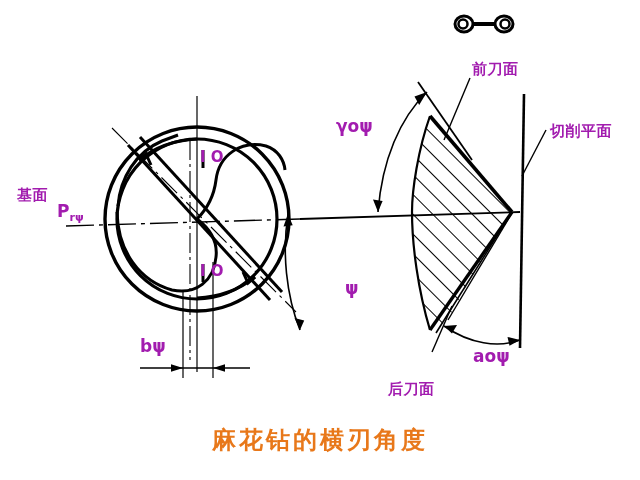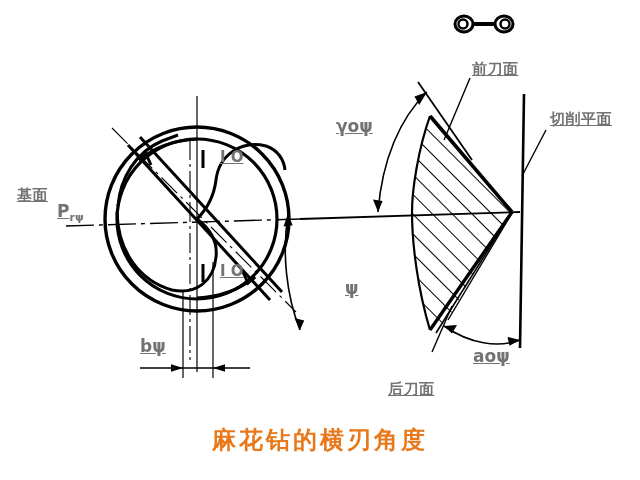--- a/index.html
+++ b/index.html
@@ -18,30 +18,29 @@
   }
   #diagram {
     position: absolute;
     left: 0;
     top: 0;
     width: 640px;
     height: 480px;
   }
   .lbl {
     position: absolute;
-    color: #737373;
+    color: #a21caf;
     font-family: "DejaVu Sans", "Liberation Sans", sans-serif;
     font-weight: bold;
     white-space: nowrap;
     line-height: 1;
-    text-decoration: underline;
   }
   .lbl-cn      { font-size: 15px; letter-spacing: 0.5px; }
   .lbl-sym     { font-size: 17px; }
-  .lbl-sym-sm  { font-size: 15px; margin-left: 20px; }
+  .lbl-sym-sm  { font-size: 15px; }
   .sub {
     font-size: 11px;
     vertical-align: sub;
     font-weight: bold;
   }
   #title {
     position: absolute;
     left: 0;
     top: 424px;
     width: 640px;
@@ -203,19 +202,19 @@
   <div class="lbl lbl-sym" style="left:140px; top:338px;">bψ</div>
 
   <div class="lbl lbl-sym" style="left:336px; top:118px;">γoψ</div>
 
   <div class="lbl lbl-sym" style="left:345px; top:280px;">ψ</div>
 
   <div class="lbl lbl-sym" style="left:473px; top:348px;">aoψ</div>
 
   <div class="lbl lbl-cn" style="left:472px; top:62px;">前刀面</div>
 
-  <div class="lbl lbl-cn" style="left:550px; top:112px;">切削平面</div>
+  <div class="lbl lbl-cn" style="left:550px; top:124px;">切削平面</div>
 
   <div class="lbl lbl-cn" style="left:388px; top:382px;">后刀面</div>
 
   <div id="title">麻花钻的横刃角度</div>
 
 </div>
 
 </body></html>

